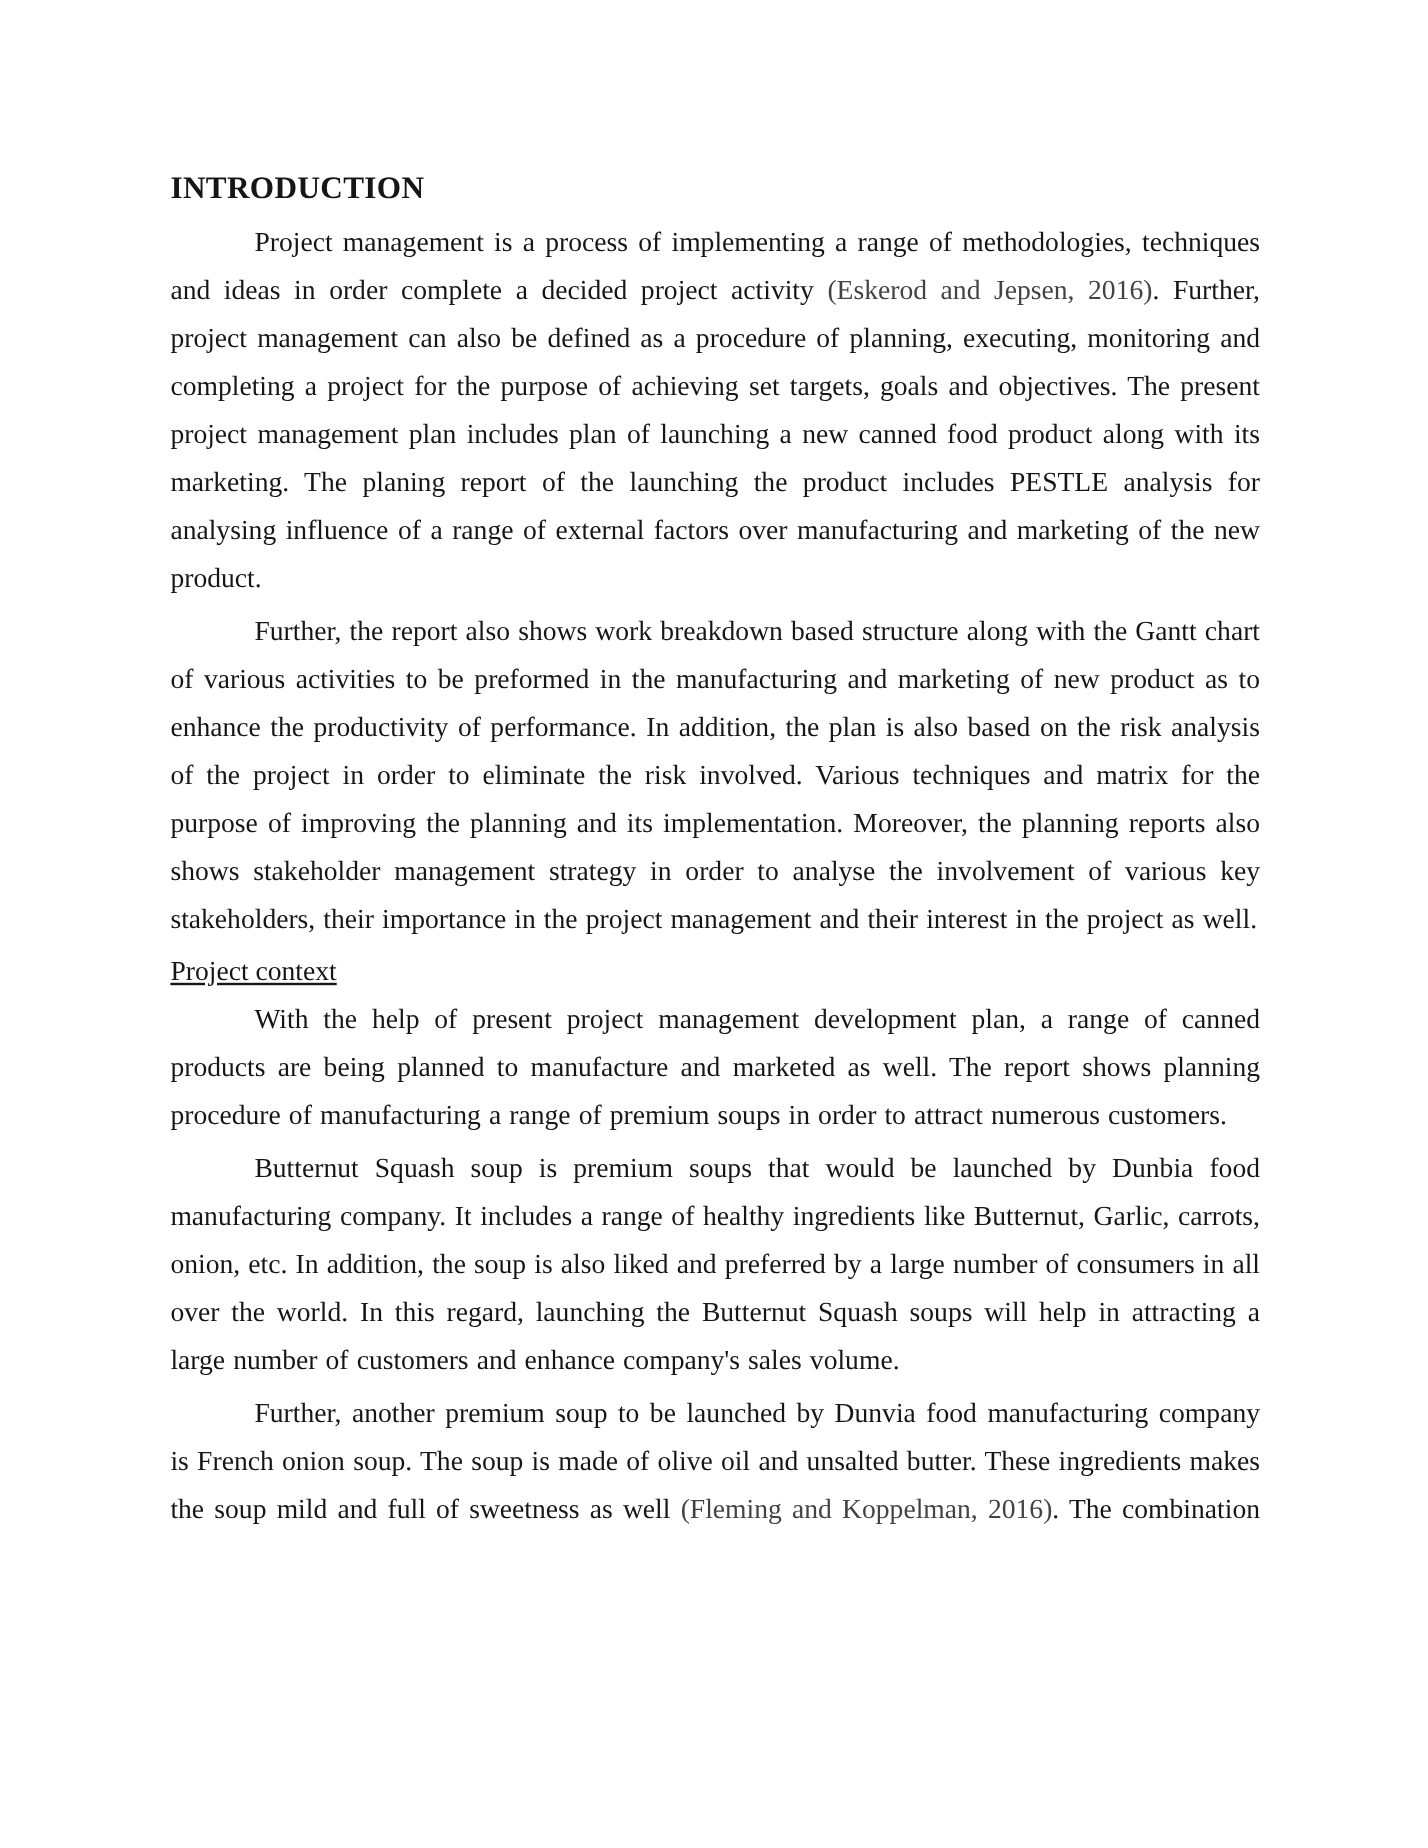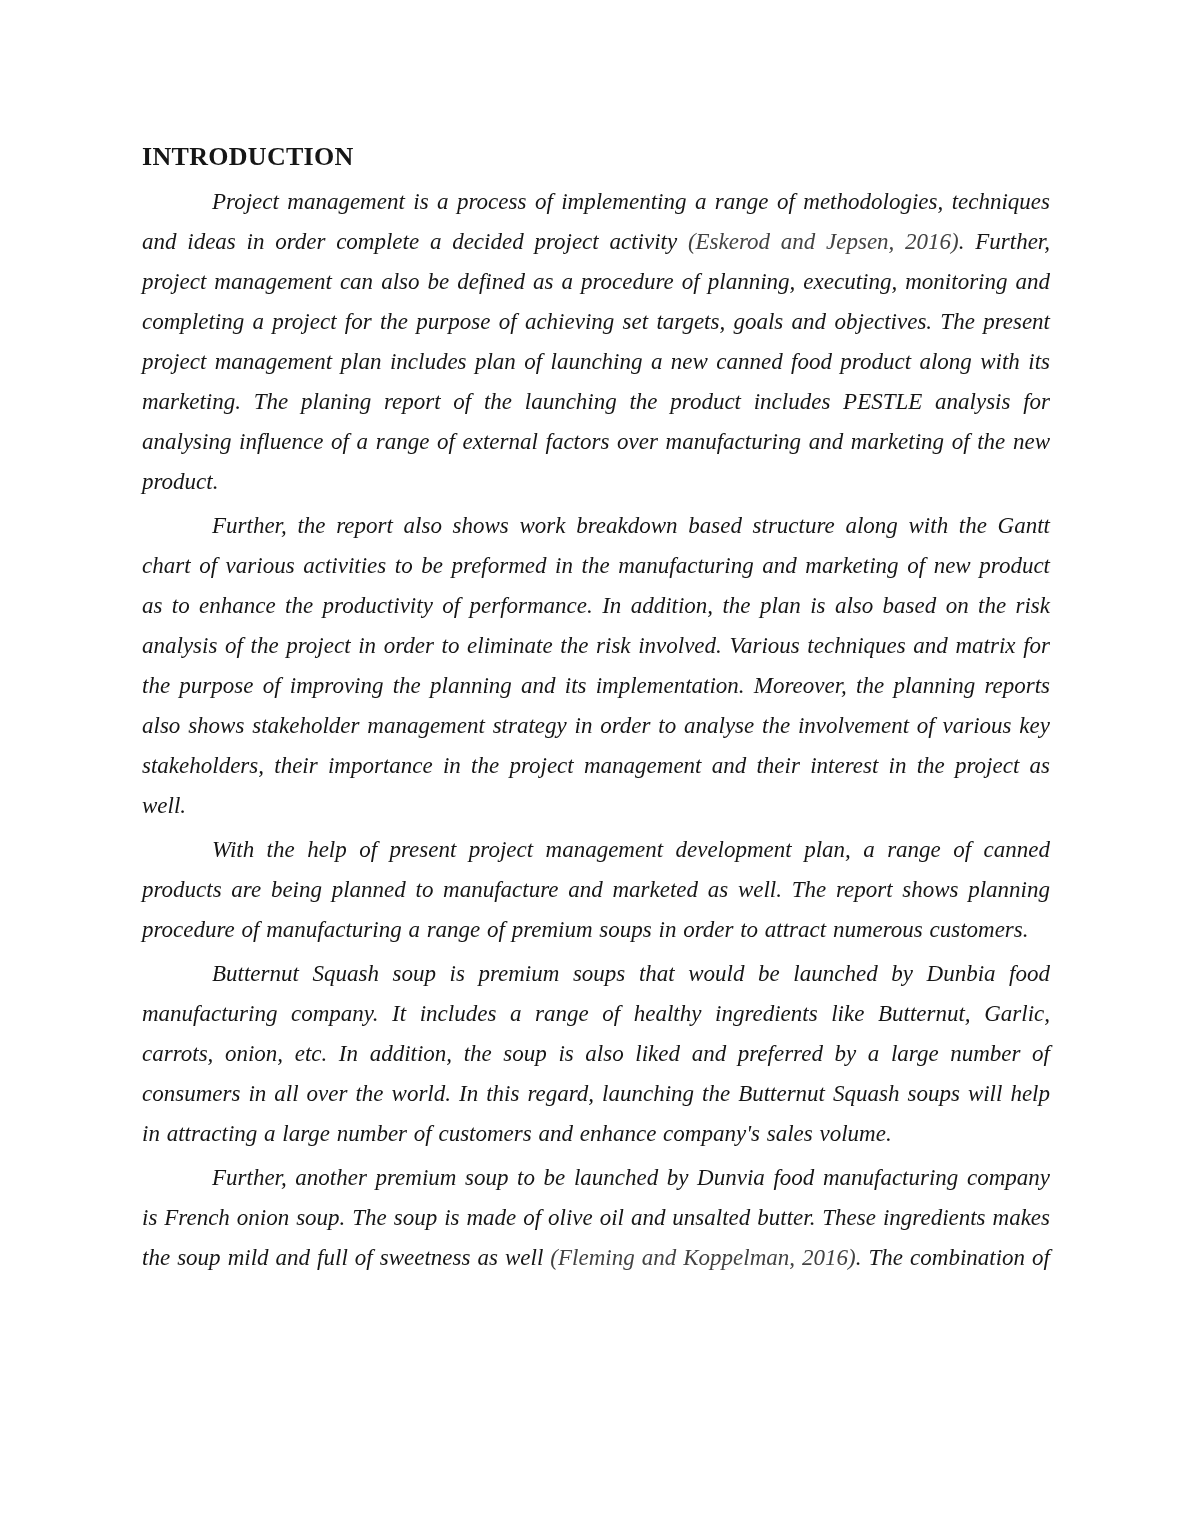--- a/index.html
+++ b/index.html
@@ -39,21 +39,20 @@
     text-decoration: underline;
     margin: 0;
   }
   .para {
     font-size: 23px;
     line-height: 40px;
     text-align: justify;
     text-indent: 70px;
     margin: 0 0 4px 0;
     word-spacing: 1px;
-    font-style: italic;
   }
   .citation {
     color: var(--citation-color, #434343);
   }
   .page-number {
     position: absolute;
     left: 0;
     top: 1406px;
     width: 100%;
     text-align: center;
@@ -62,18 +61,19 @@
   }
 </style>
 </head>
 <body>
 
 <div class="page">
   <div class="content">
       <h1 class="heading">INTRODUCTION</h1>
       <p class="para"><span>Project management is a process of implementing a range of methodologies, techniques and ideas in order complete a decided project activity </span><span class="citation">(Eskerod and Jepsen, 2016)</span><span>. Further, project management can also be defined as a procedure of planning, executing, monitoring and completing a project for the purpose of achieving set targets, goals and objectives. The present project management plan includes plan of launching a new canned food product along with its marketing. The planing report of the launching the product includes PESTLE analysis for analysing influence of a range of external factors over manufacturing and marketing of the new product.</span></p>
       <p class="para"><span>Further, the report also shows work breakdown based structure along with the Gantt chart of various activities to be preformed in the manufacturing and marketing of new product as to enhance the productivity of performance. In addition, the plan is also based on the risk analysis of the project in order to eliminate the risk involved. Various techniques and matrix for the purpose of improving the planning and its implementation. Moreover, the planning reports also shows stakeholder management strategy in order to analyse the involvement of various key stakeholders, their importance in the project management and their interest in the project as well.</span></p>
+      <h2 class="subheading">Project context</h2>
       <p class="para"><span>With the help of present project management development plan, a range of canned products are being planned to manufacture and marketed as well. The report shows planning procedure of manufacturing a range of premium soups in order to attract numerous customers.</span></p>
       <p class="para"><span>Butternut Squash soup is premium soups that would be launched by Dunbia food manufacturing company. It includes a range of healthy ingredients like Butternut, Garlic, carrots, onion, etc. In addition, the soup is also liked and preferred by a large number of consumers in all over the world. In this regard, launching the Butternut Squash soups will help in attracting a large number of customers and enhance company's sales volume.</span></p>
       <p class="para"><span>Further, another premium soup to be launched by Dunvia food manufacturing company is French onion soup. The soup is made of olive oil and unsalted butter. These ingredients makes the soup mild and full of sweetness as well </span><span class="citation">(Fleming and Koppelman, 2016)</span><span>. The combination of these two flavors makes the soup tasty. In order to this, launching this soup will also help the</span></p>
     </div>
   <div class="page-number">1</div>
 </div>
 
 </body></html>

